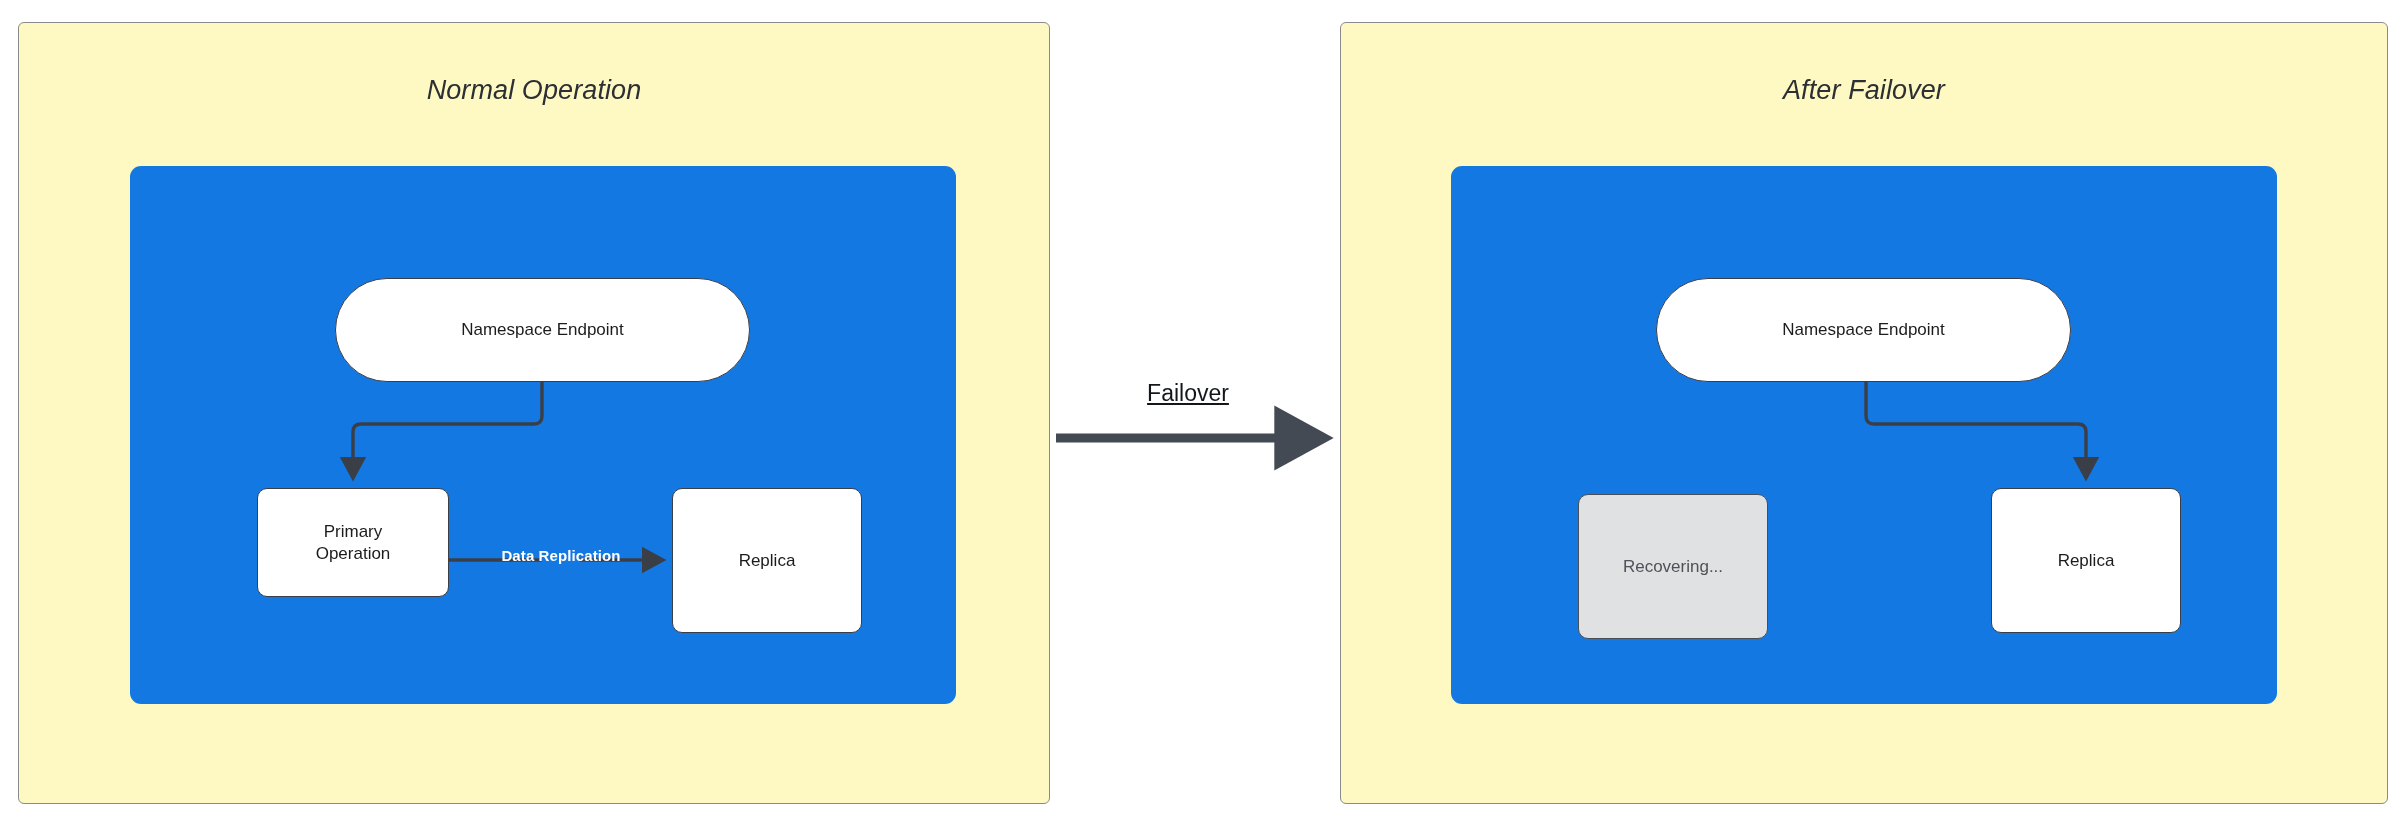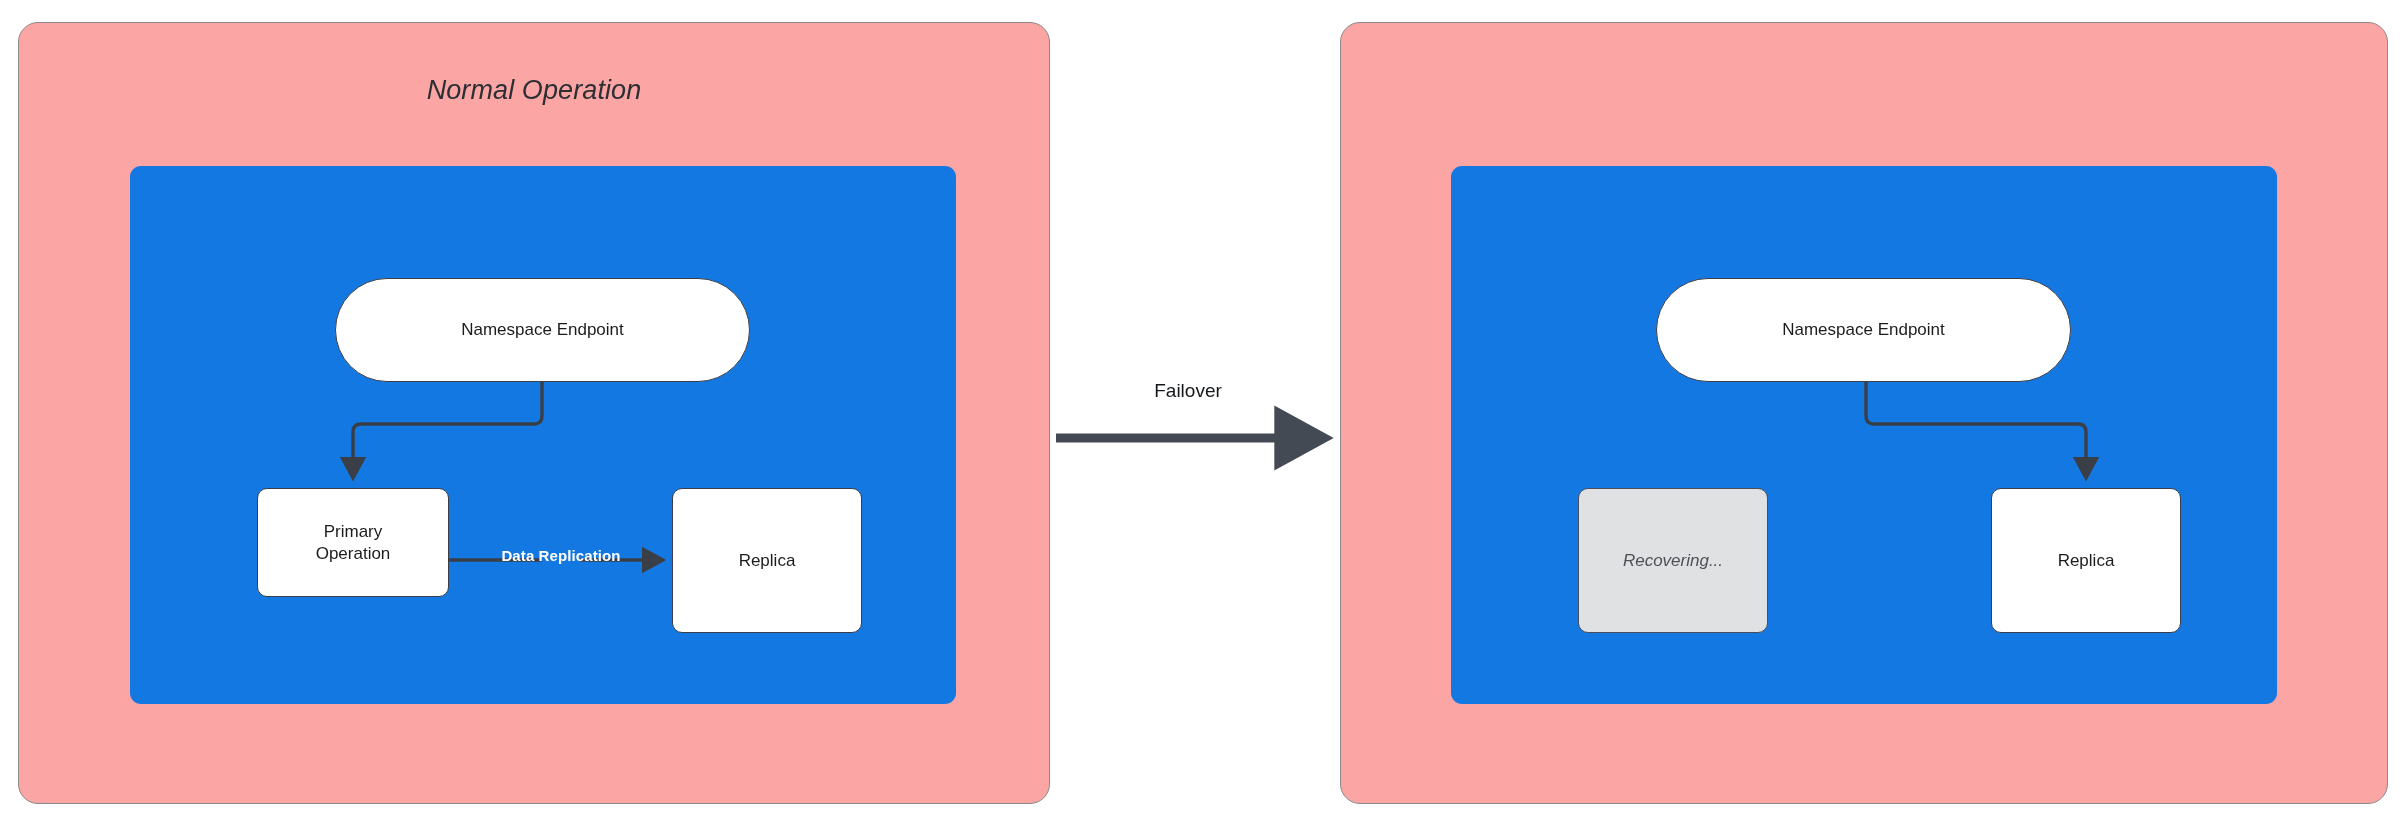--- a/index.html
+++ b/index.html
@@ -20,23 +20,23 @@
     position: absolute;
     left: 0; top: 0;
     width: 2407px;
     height: 828px;
   }
 
   
   .panel {
     position: absolute;
     box-sizing: border-box;
-    background: #fca5a5;
+    background: #fef9c3;
     border: 1.6px solid #8a8a8a;
-    border-radius: 20px;
+    border-radius: 6px;
   }
   #panel-normal  { left: 18px;   top: 22px; width: 1032px; height: 782px; }
   #panel-failover{ left: 1340px; top: 22px; width: 1048px; height: 782px; }
 
   .panel-title {
     position: absolute;
     top: 52px;
     left: 0;
     width: 100%;
     text-align: center;
@@ -75,21 +75,21 @@
   .node.pill {
     border-radius: 999px;
   }
   .node.rect {
     border-radius: 10px;
   }
   .node.muted {
     background: #dfe1e3;
     border-color: #4a4f57;
     color: #4e5258;
-    font-style: italic;
+    margin-top: 6px;
   }
 
   
   .pill-endpoint { left: 205px; top: 112px; width: 415px; height: 104px; }
 
   
   .box-primary   { left: 127px; top: 322px; width: 192px; height: 109px; }
   .box-replica-l { left: 542px; top: 322px; width: 190px; height: 145px; }
   .box-recovering{ left: 127px; top: 322px; width: 190px; height: 145px; }
   .box-replica-r { left: 540px; top: 322px; width: 190px; height: 145px; }
@@ -127,22 +127,23 @@
     width: 296px;
     height: 120px;
     z-index: 5;
   }
   #failover-label {
     position: absolute;
     left: 0;
     top: 0;
     width: 276px;
     text-align: center;
-    font-size: 19px;
+    font-size: 23px;
     color: #14171a;
+    text-decoration: underline;
   }
   #failover-arrow-svg {
     position: absolute;
     left: 0;
     top: 38px;
     width: 296px;
     height: 40px;
     overflow: visible;
   }
 </style>
@@ -196,20 +197,21 @@
         <marker id="ah-failover" markerWidth="8" markerHeight="8" refX="5.3" refY="4" orient="auto" markerUnits="strokeWidth">
           <path d="M0,0.4 L6.6,4 L0,7.6 z" fill="#434A54"></path>
         </marker>
       </defs>
       <path d="M 6,20 L 272,20" fill="none" stroke="#434A54" stroke-width="9" marker-end="url(#ah-failover)"></path>
     </svg>
   </div>
 
   <div class="panel" id="panel-failover">
 
+    <div class="panel-title">After Failover</div>
 
     <div class="blue-zone" id="blue-failover">
 
       <svg class="conn-layer" viewBox="0 0 826 538">
         <defs>
           <marker id="ah-failover2" markerWidth="9" markerHeight="9" refX="6.2" refY="4.5" orient="auto" markerUnits="strokeWidth">
             <path d="M0,0.6 L7.2,4.5 L0,8.4 z" fill="#3a3f47"></path>
           </marker>
         </defs>
 

